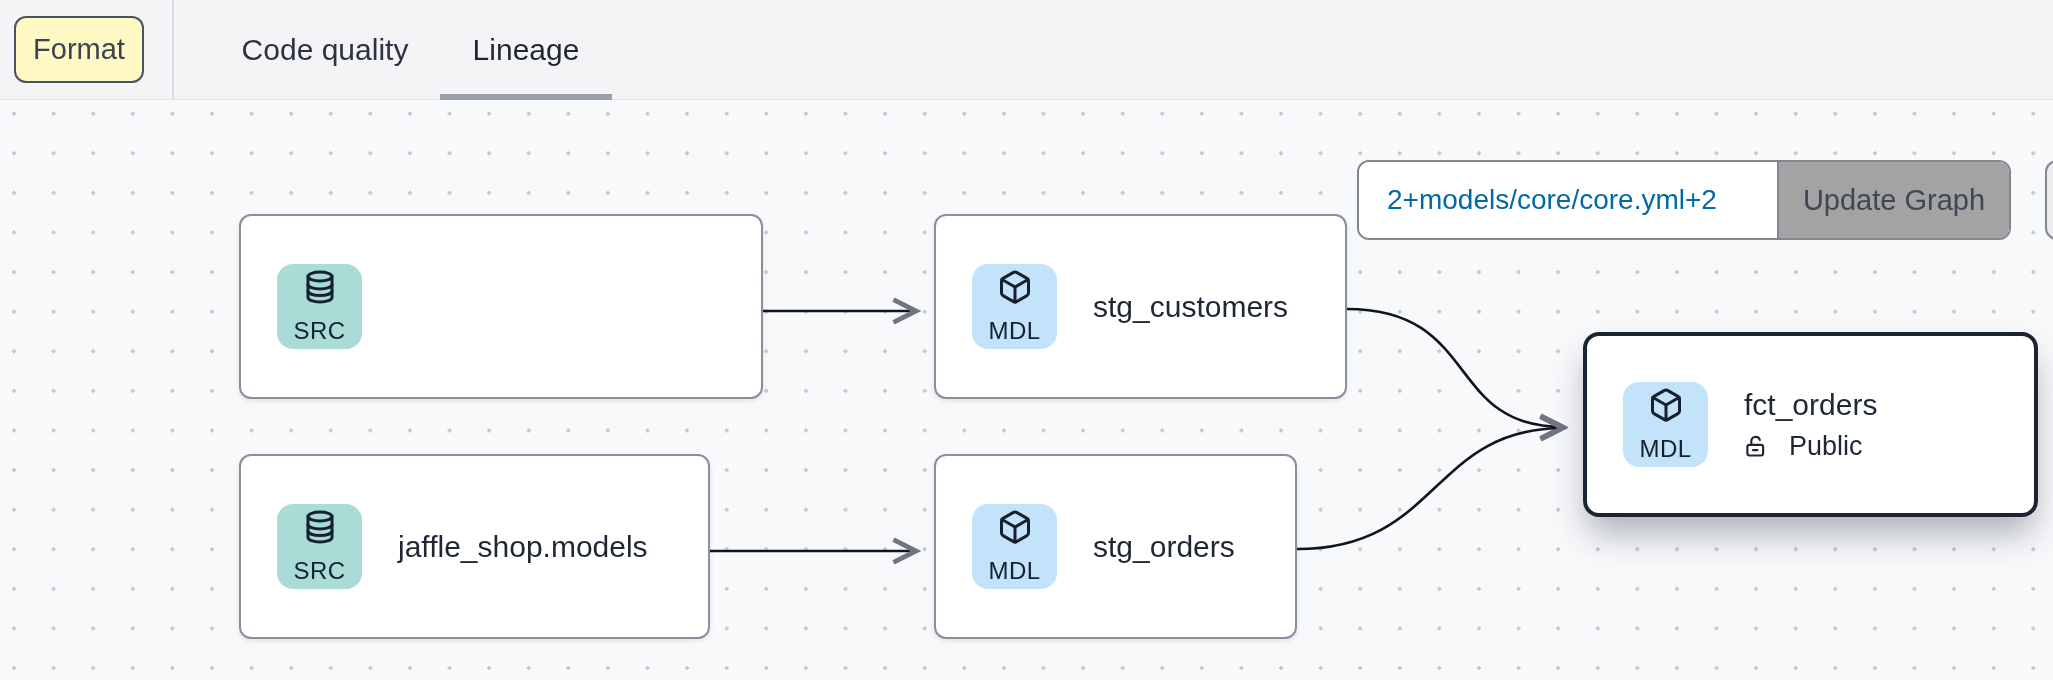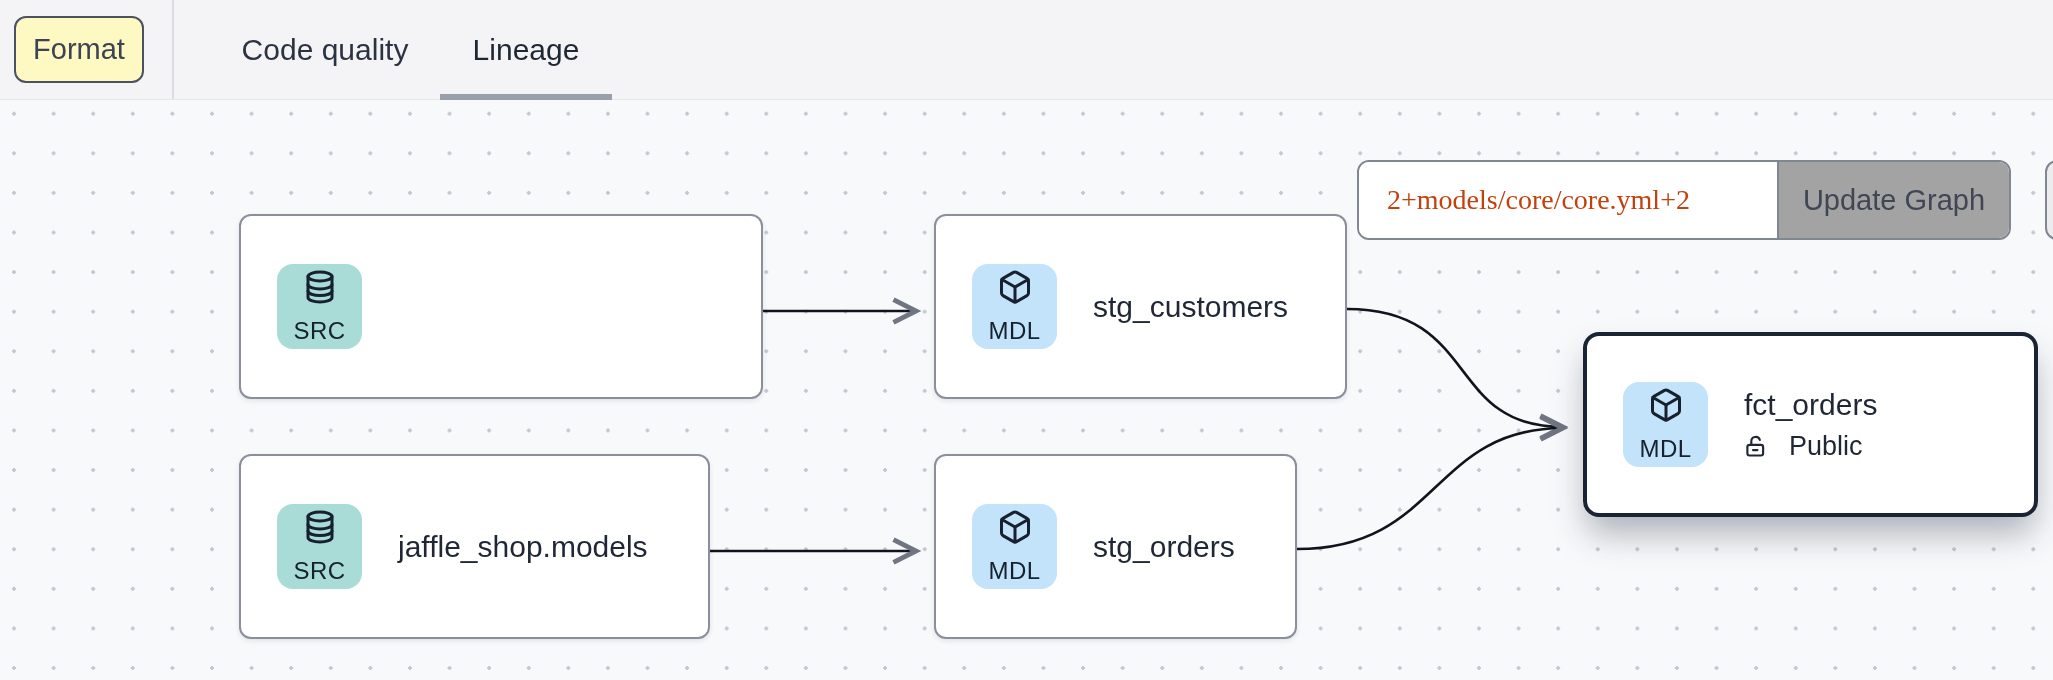--- a/index.html
+++ b/index.html
@@ -46,21 +46,21 @@
   .node-title { font-size:30px; color:#1f2736; white-space:nowrap; }
   .access-row { display:flex; align-items:center; gap:18px; color:#1f2736; }
   .access-row svg { width:27px; height:27px; }
   .access-label { font-size:27px; }
 
   
   .controls { position:absolute; left:1357px; top:60px; width:654px; height:80px;
     border:2px solid #808692; border-radius:12px; display:flex; overflow:hidden;
     background:#ffffff; z-index:4; }
   .selector-input { flex:1; border:none; outline:none; background:#ffffff;
-    font-family:Liberation Serif, serif; font-size:28px; color:#c2410c; padding:0 0 0 28px; }
+    font-family:Liberation Sans, sans-serif; font-size:28px; color:#0369a1; padding:0 0 0 28px; }
   .controls-divider { width:2px; background:#808692; }
   .update-btn { width:230px; border:none; background:#a3a3a3; font-family:inherit;
     font-size:29px; color:#3f4654; cursor:pointer; }
   .controls-partial { position:absolute; left:2045px; top:60px; width:70px; height:80px;
     border:2px solid #808692; border-radius:12px; background:#ececee; z-index:4; }
 </style>
 </head>
 <body>
 
 <div class="topbar">

